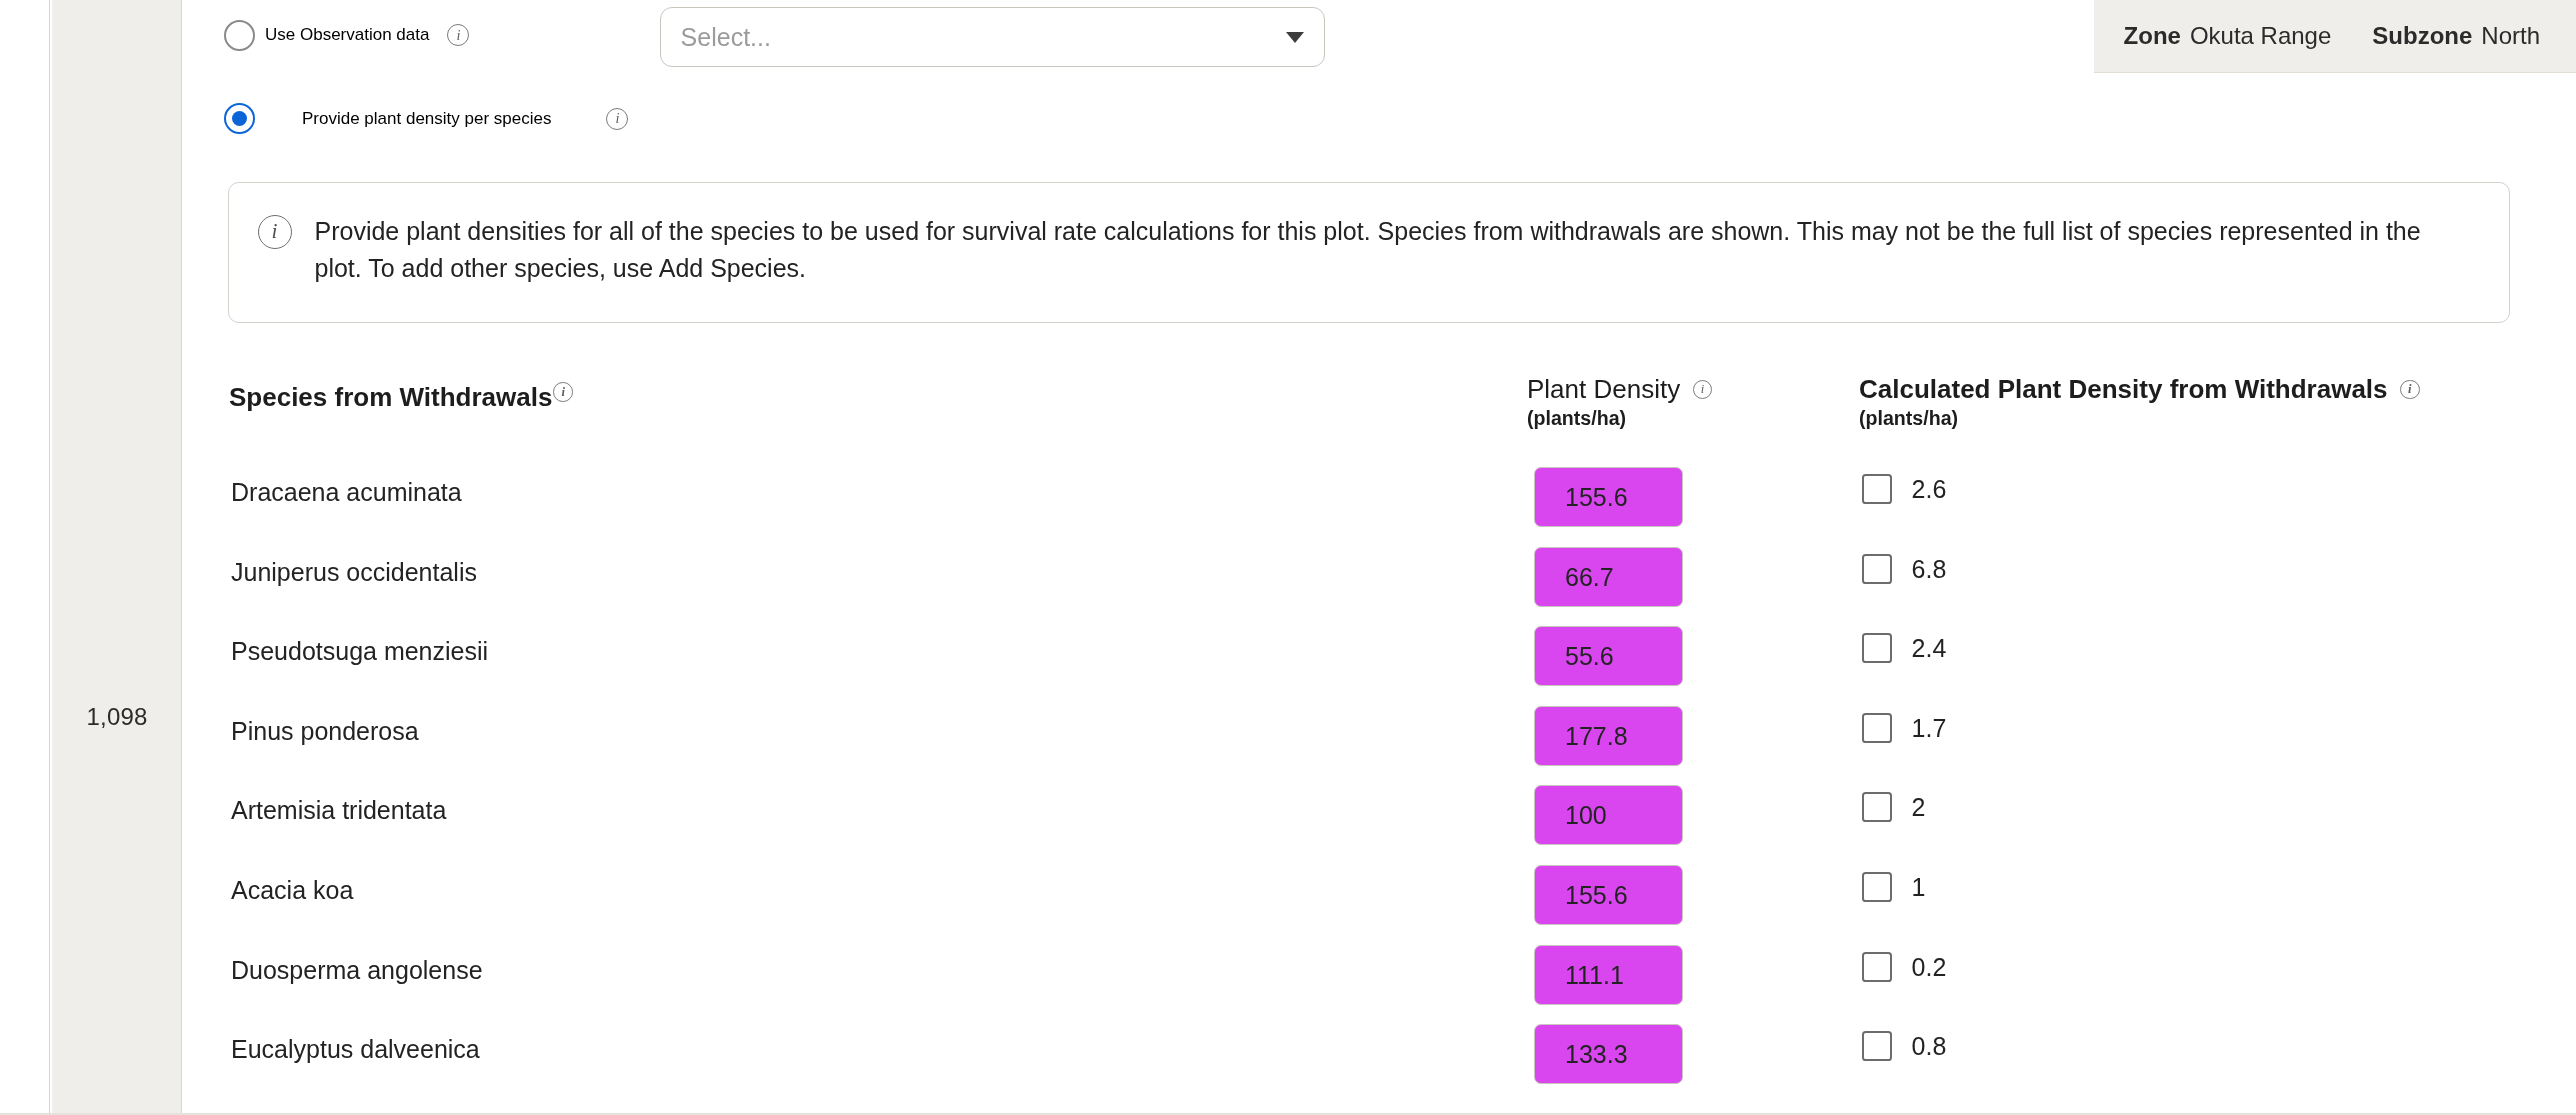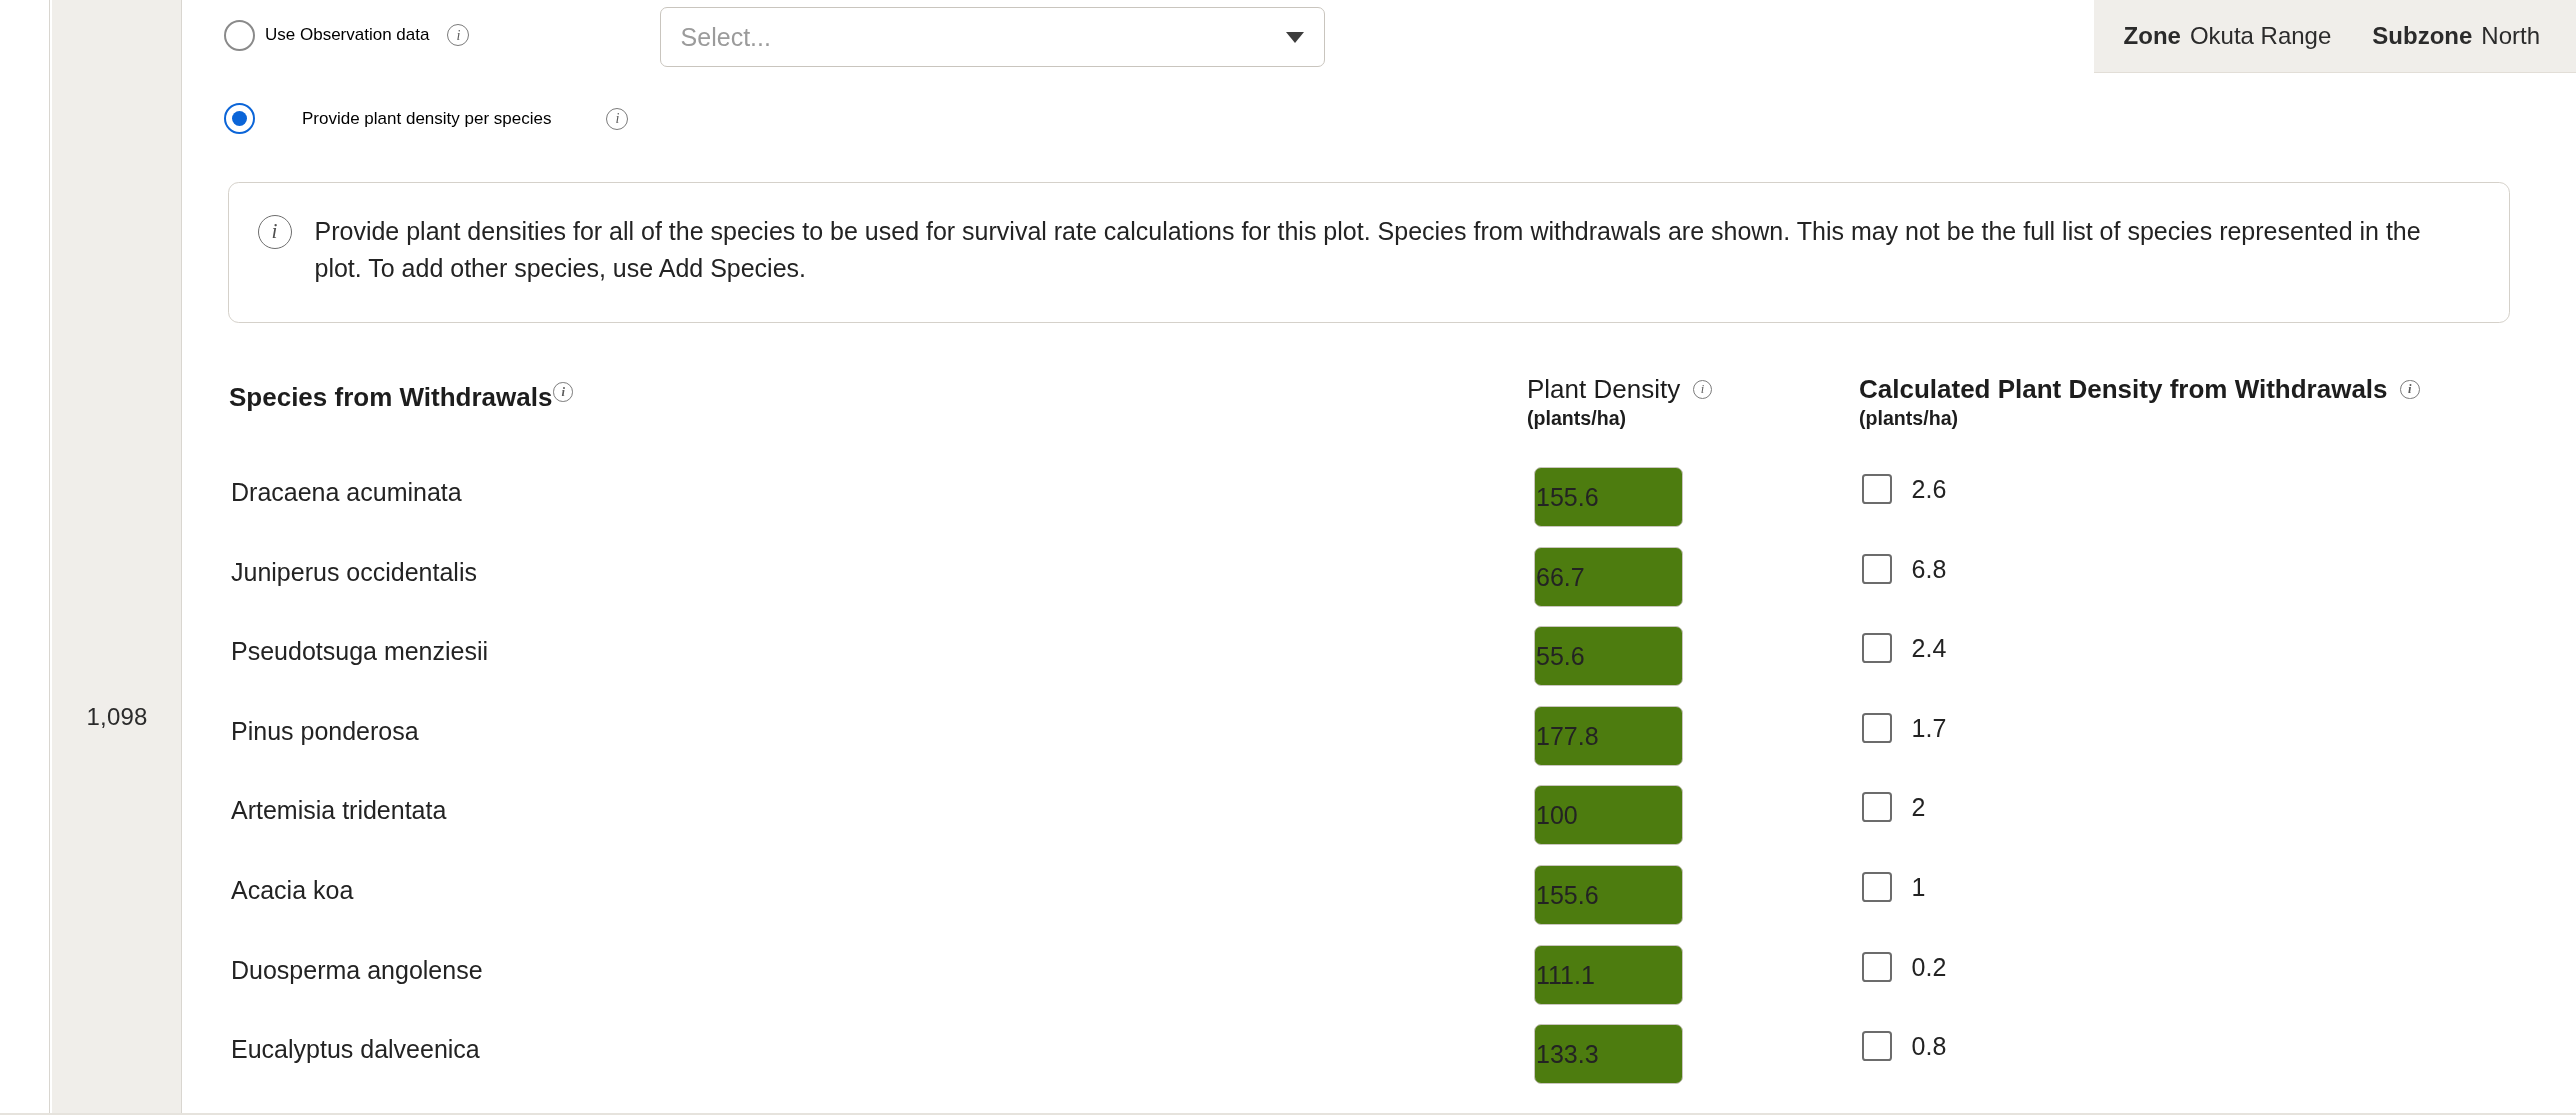--- a/index.html
+++ b/index.html
@@ -112,21 +112,21 @@
   }
   .info-icon.sm { width: 19.6px; height: 19.6px; font-size: 12.5px; }
   .info-sp { margin-left: 18px; }
 
   
   .select-box {
     position: absolute;
     left: 660px; top: 7.1px;
     width: 665px; height: 60px;
     border: 1.8px solid #c9c5be;
-    border-radius: 7px;
+    border-radius: 12px;
     background: #fff;
     display: flex;
     align-items: center;
     padding: 0 19.6px;
   }
   .select-placeholder {
     font-size: 25px;
     color: #9b9b9b;
     flex: 1;
   }
@@ -232,24 +232,24 @@
     white-space: nowrap;
   }
   .row .den-input {
     position: absolute;
     left: 1534px;
     top: 0;
     width: 149px;
     height: 60px;
     border: 1.8px solid #c9c5be;
     border-radius: 7.1px;
-    background: #4d7c0f;
+    background: #d946ef;
     font-size: 25px;
     color: #232323;
-    padding: 0 1px;
+    padding: 0 30px;
     font-family: "Liberation Sans", sans-serif;
   }
   .row .calc-wrap {
     position: absolute;
     left: 1862px;
     top: 7.1px;
     display: flex;
     align-items: center;
     gap: 19.6px;
   }

